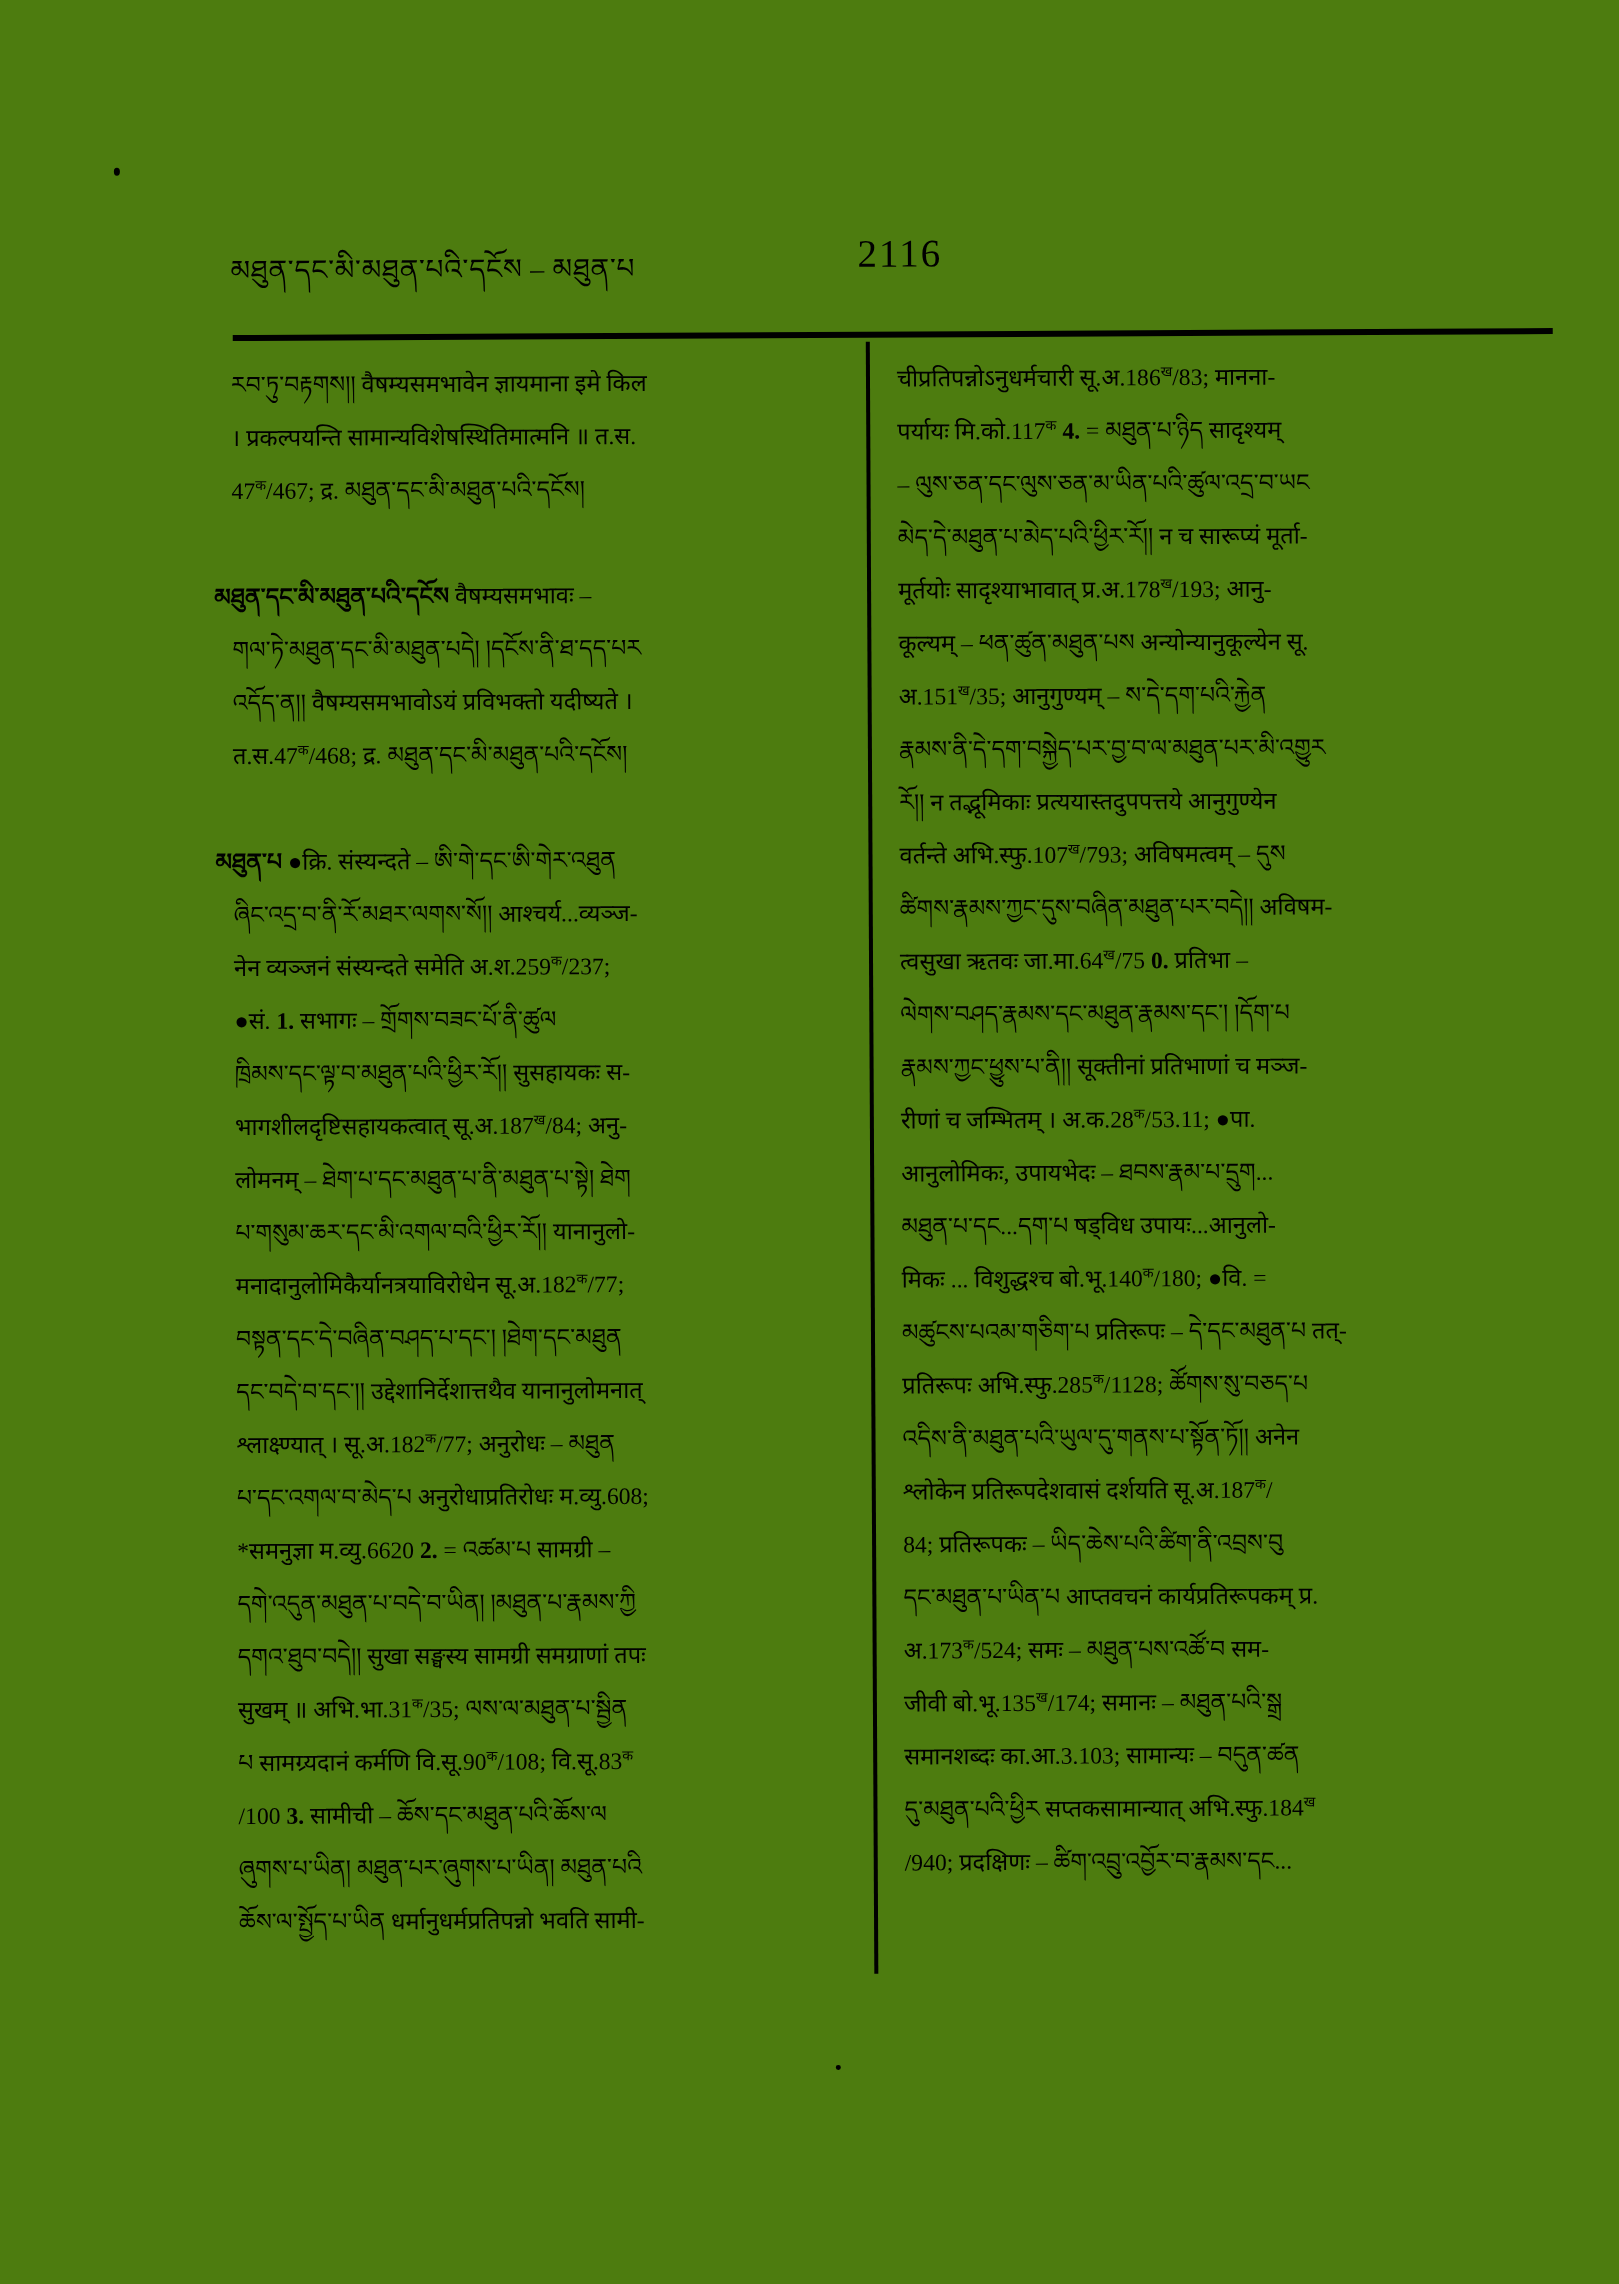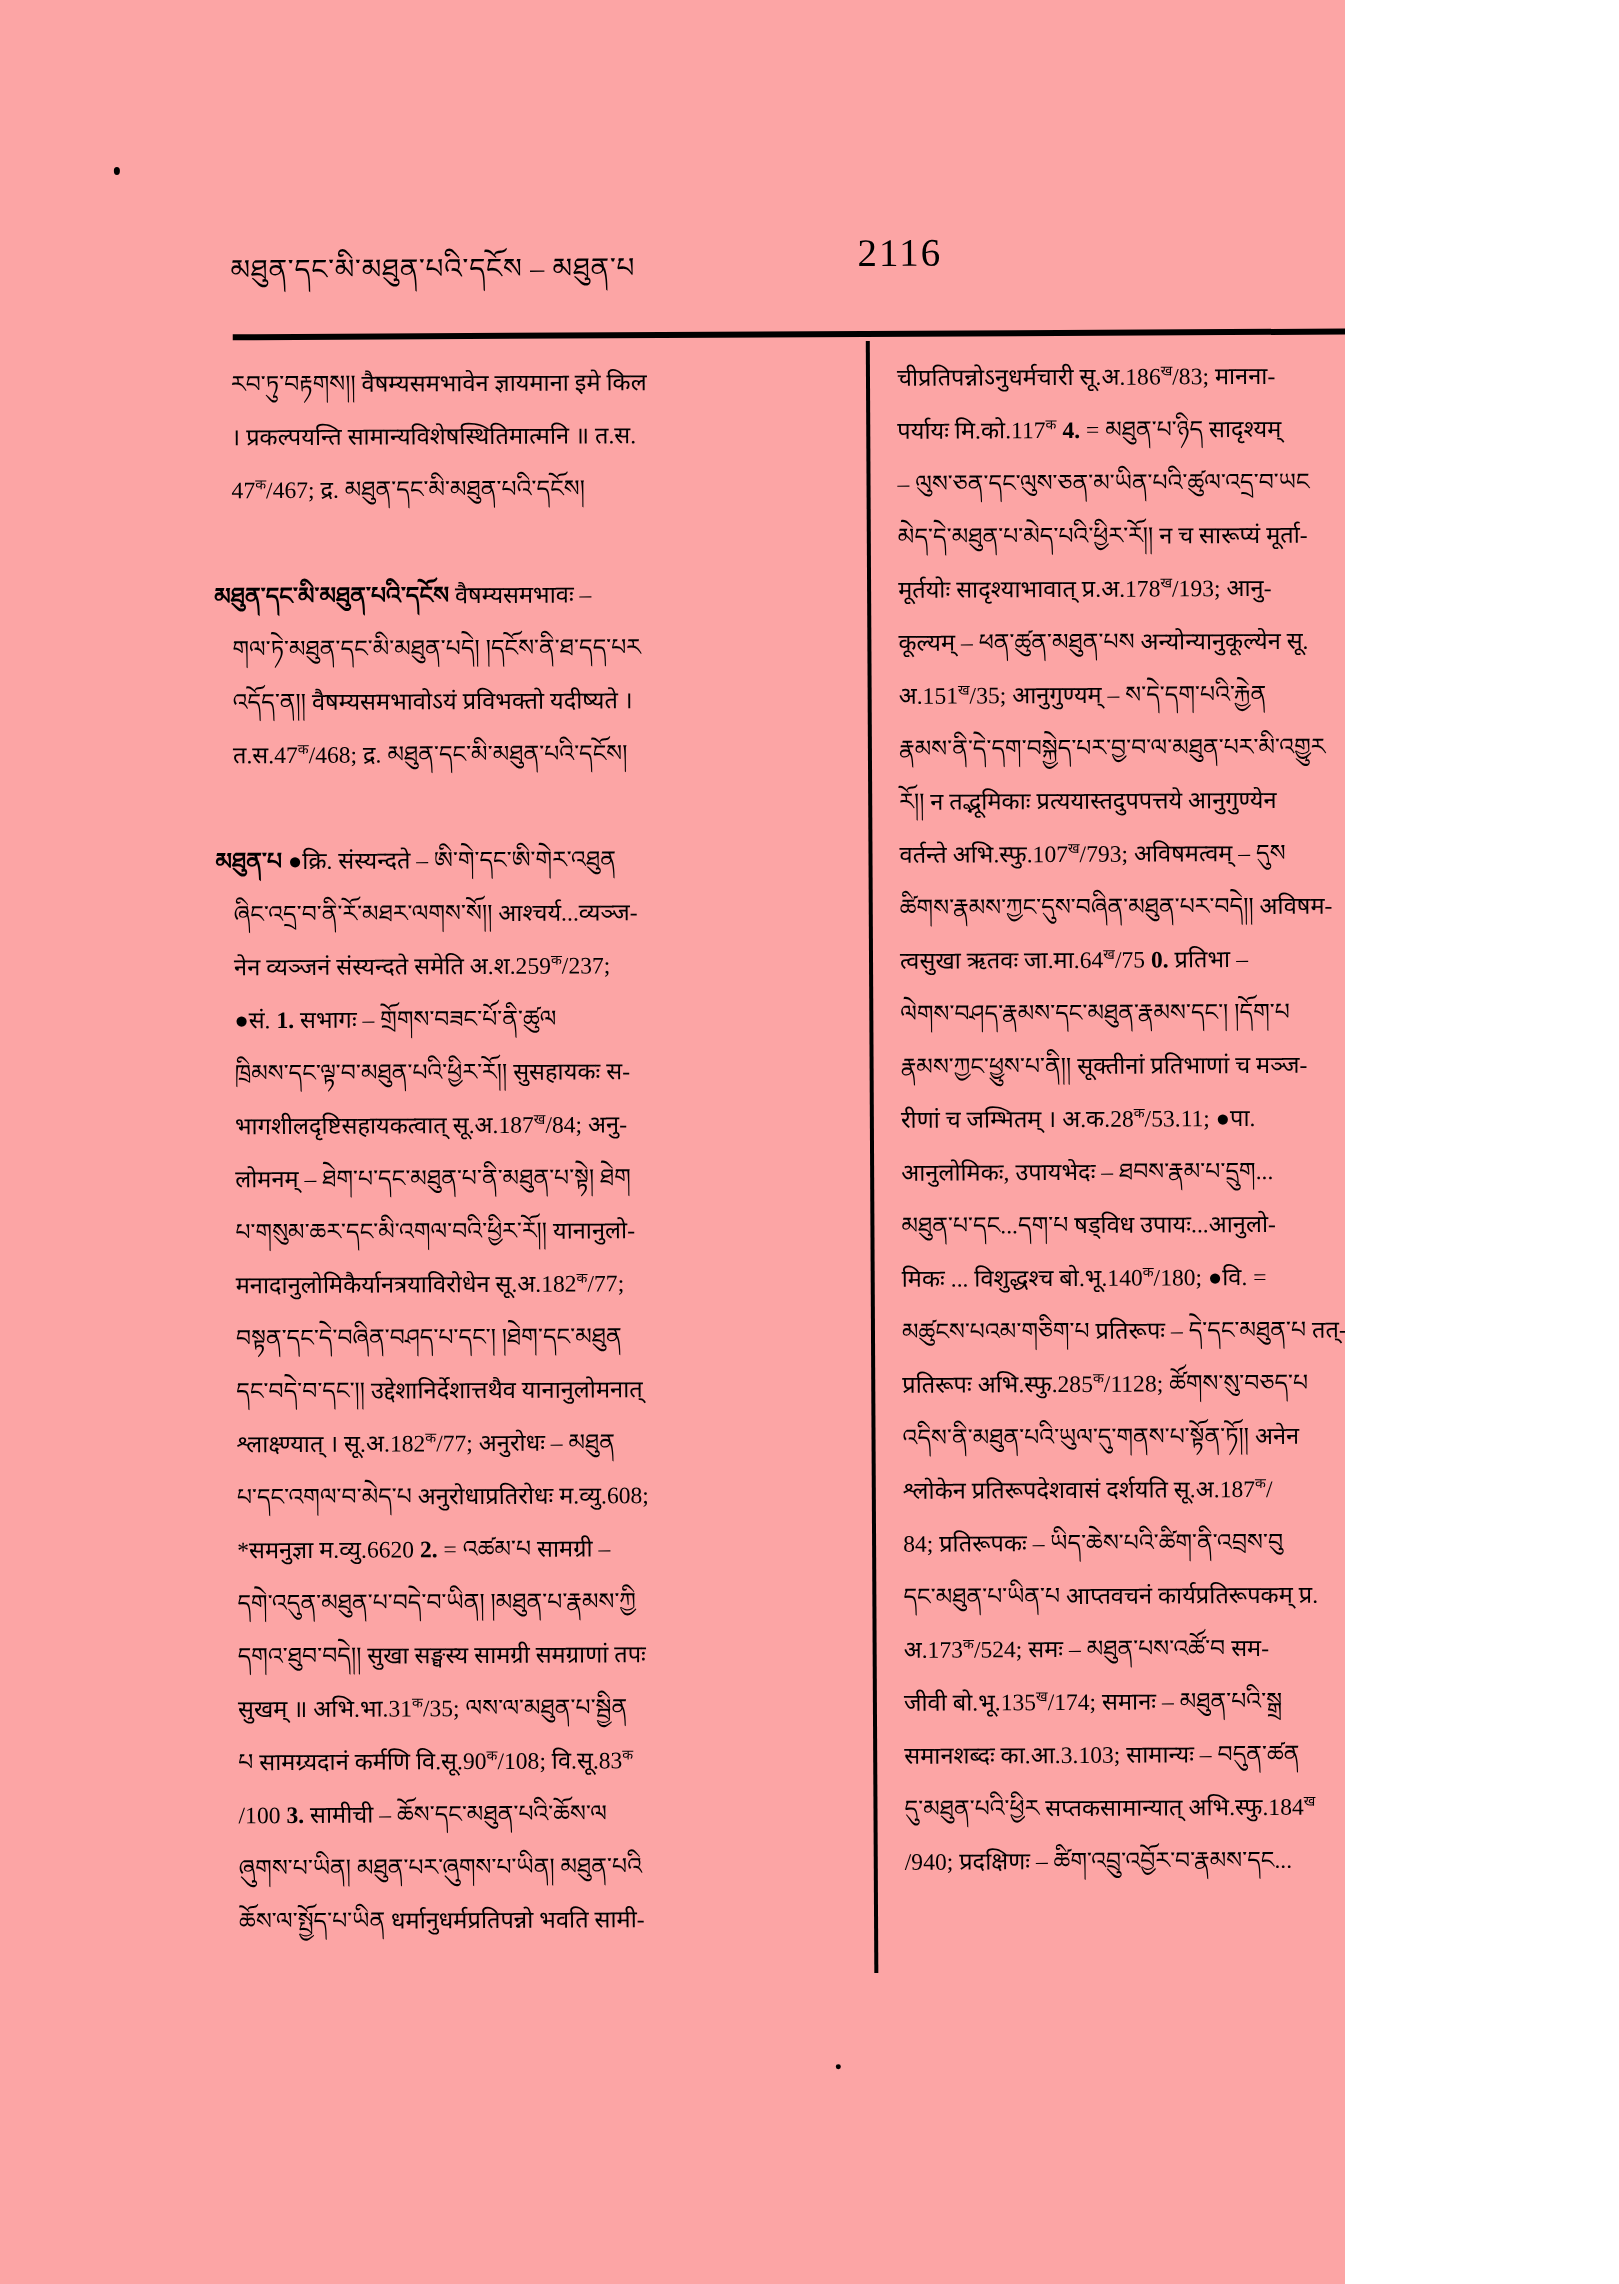--- a/index.html
+++ b/index.html
@@ -2,23 +2,23 @@
 <html style="font-size:11px"><head>
 <meta charset="utf-8">
 <style>
   html, body {
     margin: 0;
     padding: 0;
     background: #ffffff;
   }
   .page {
     position: relative;
-    width: 1345px;
+    width: 1619px;
     height: 2284px;
-    background: #fca5a5;
+    background: #4d7c0f;
     color: #000000;
     font-family: "Liberation Serif", "DejaVu Serif", serif;
     overflow: hidden;
   }
   .content {
     position: absolute;
     inset: 0;
     transform: rotate(-0.3deg);
     transform-origin: 50% 0;
   }

